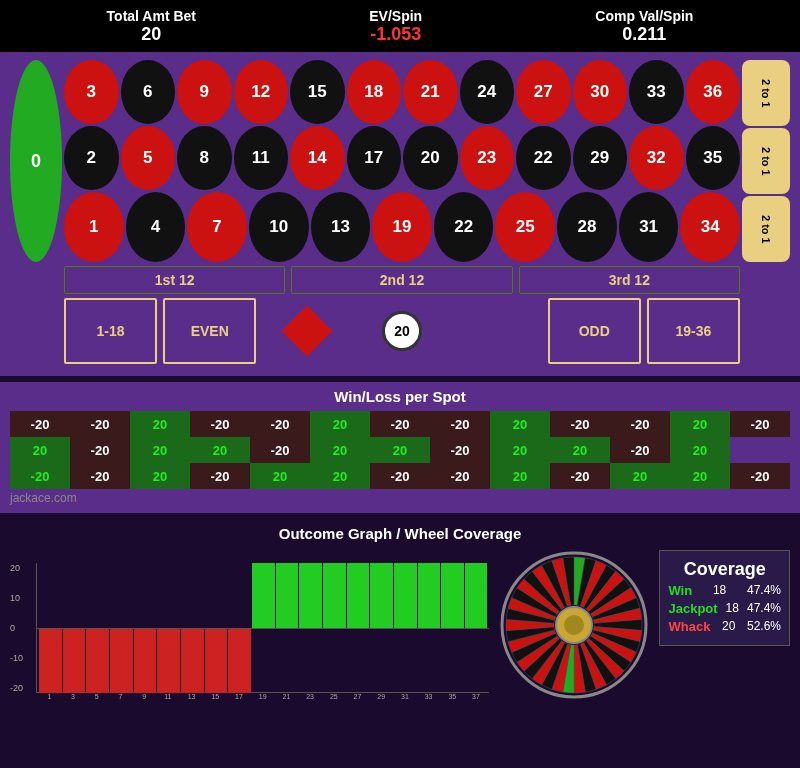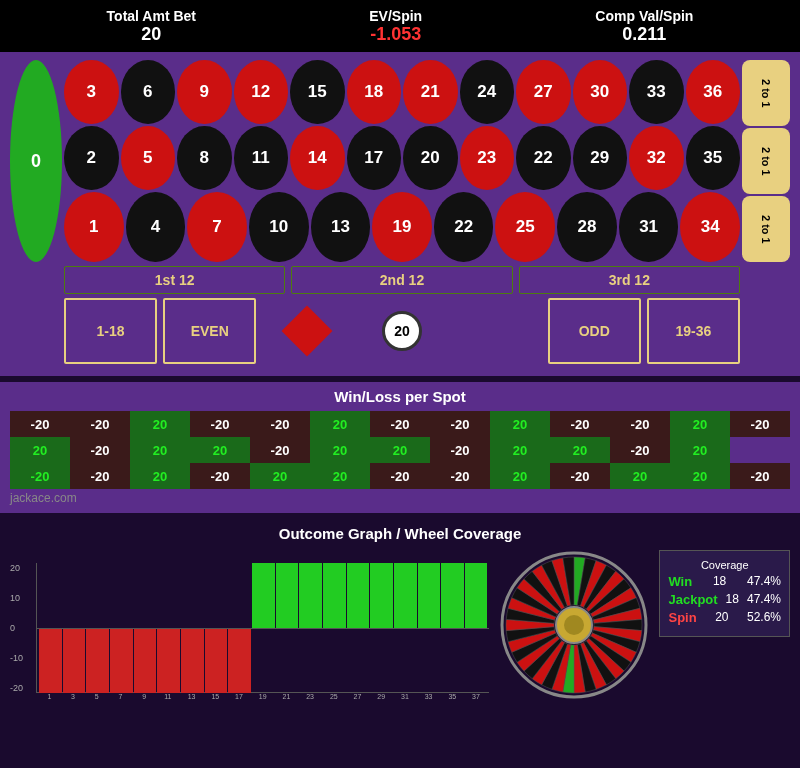--- a/index.html
+++ b/index.html
@@ -277,22 +277,22 @@
     .coverage-table {
       background: #2a1a4a;
       border: 1px solid #555;
       padding: 8px;
       min-width: 130px;
       align-self: flex-start;
     }
 
     .coverage-title {
       color: #fff;
-      font-size: 11px;
-      font-weight: normal;
+      font-size: 18px;
+      font-weight: bold;
       text-align: center;
       margin-bottom: 2px;
     }
 
     .coverage-row {
       display: flex;
       justify-content: space-between;
       margin: 3px 0;
       font-size: 13px;
       gap: 8px;
@@ -643,19 +643,19 @@
         <span class="cov-label-win">Win</span>
         <span class="cov-val">18</span>
         <span class="cov-val">47.4%</span>
       </div>
       <div class="coverage-row">
         <span class="cov-label-jackpot">Jackpot</span>
         <span class="cov-val">18</span>
         <span class="cov-val">47.4%</span>
       </div>
       <div class="coverage-row">
-        <span class="cov-label-whack">Spin</span>
+        <span class="cov-label-whack">Whack</span>
         <span class="cov-val">20</span>
         <span class="cov-val">52.6%</span>
       </div>
     </div>
   </div>
 </div>
 
 </body></html>

